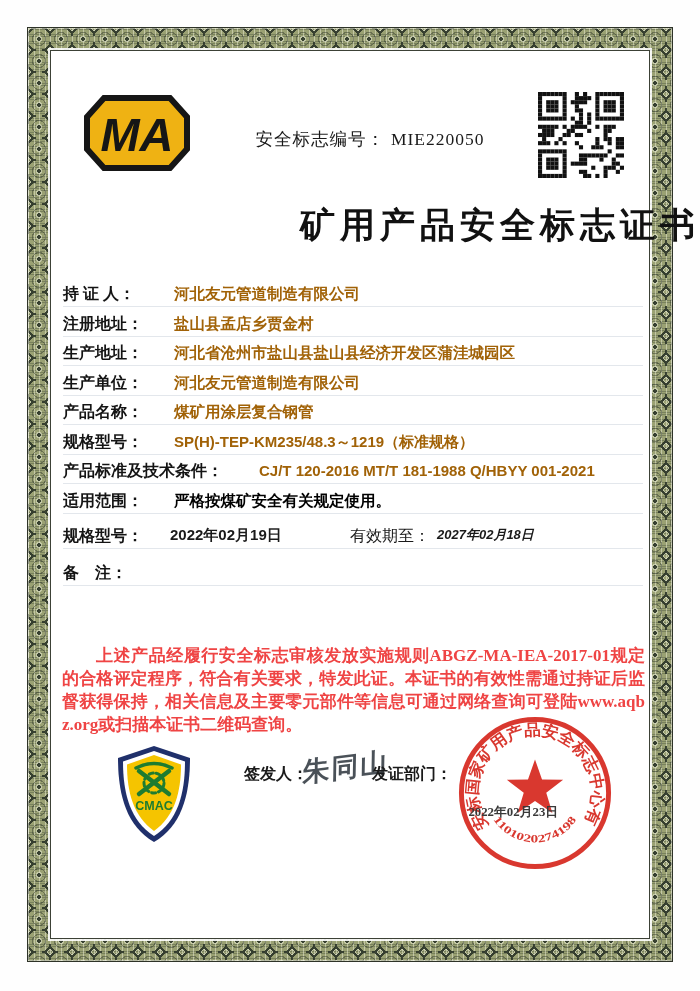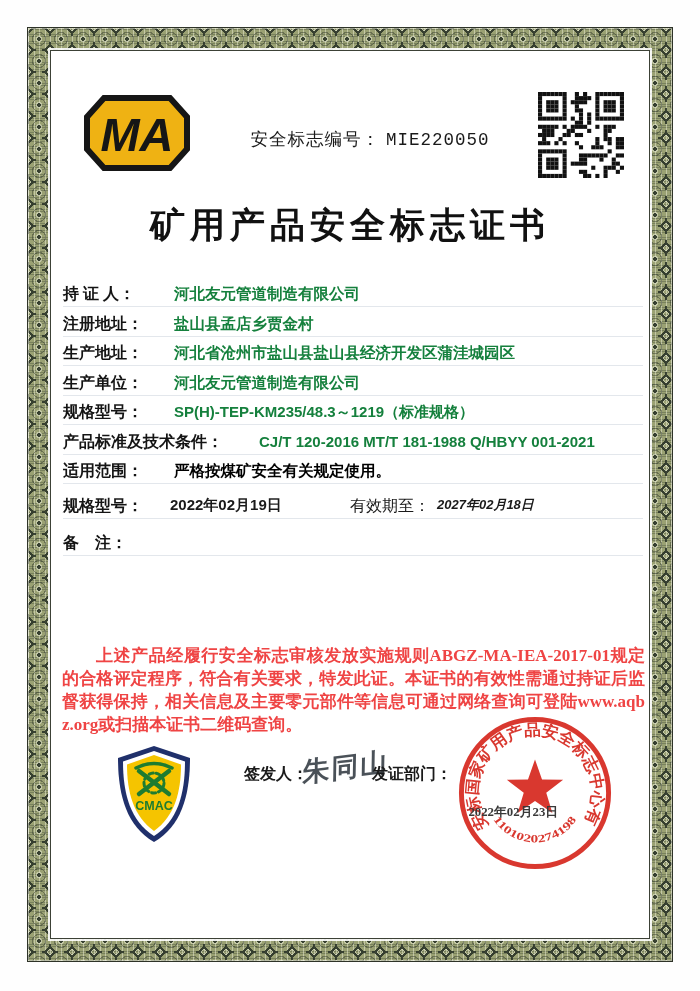--- a/index.html
+++ b/index.html
@@ -23,33 +23,33 @@
     position:absolute;left:50px;top:50px;right:50px;bottom:52px;
     background:#fff;border:1px solid #3c4136;
     box-shadow:0 0 0 2px rgba(255,255,255,.9);
   }
   .content{position:absolute;inset:0;}
 
   
   .ma-logo{position:absolute;left:84px;top:94px;width:106px;height:78px;}
   .cert-no-line{position:absolute;left:110px;right:70px;top:127px;text-align:center;
     font-size:17.5px;letter-spacing:1px;}
-  .cert-no-line .num{font-family:Liberation Mono, monospace;margin-left:6px;}
+  .cert-no-line .num{font-family:Liberation Serif, serif;margin-left:6px;}
   .qr{position:absolute;left:538px;top:92px;width:86px;height:86px;}
 
   
-  .title{position:absolute;left:0;right:0;top:202px;text-align:center;
+  .title{position:absolute;left:0;right:0;top:202px;text-align:right;
     font-size:35px;font-weight:900;letter-spacing:5px;color:#111;}
 
   
   .rows{position:absolute;left:63px;right:57px;top:284px;}
   .row{position:relative;height:22px;margin-bottom:6.5px;border-bottom:1px solid #e3e7ec;
     font-size:16px;white-space:nowrap;}
   .row .lbl{display:inline-block;min-width:107px;font-weight:700;color:#141414;}
-  .row .val{font-weight:700;color:#15803d;font-size:15.5px;}
+  .row .val{font-weight:700;color:#a16207;font-size:15.5px;}
   .row.wide .lbl{min-width:0;}
   .row.wide .val{margin-left:32px;font-family:"Liberation Sans","DejaVu Sans",sans-serif;font-size:15px;}
   .row.model .val{font-family:"Liberation Sans","DejaVu Sans",sans-serif;font-size:15px;}
   .row.scope .val{font-weight:600;color:#000000;}
   .row.dates{margin-top:12px;}
   .row.dates .lbl2{position:absolute;left:287px;font-weight:400;}
   .row.dates .val1{position:absolute;left:107px;font-weight:700;font-family:"Liberation Sans","DejaVu Sans",sans-serif;font-size:15px;}
   .row.dates .val2{position:absolute;left:374px;font-weight:700;font-family:"Liberation Sans","DejaVu Sans",sans-serif;font-size:13px;font-style:italic;}
   .row.remark{margin-top:14px;}
 
@@ -307,20 +307,24 @@
       <span class="val">盐山县孟店乡贾金村</span>
     </div>
     <div class="row">
       <span class="lbl">生产地址：</span>
       <span class="val">河北省沧州市盐山县盐山县经济开发区蒲洼城园区</span>
     </div>
     <div class="row">
       <span class="lbl">生产单位：</span>
       <span class="val">河北友元管道制造有限公司</span>
     </div>
+    <div class="row">
+      <span class="lbl">产品名称：</span>
+      <span class="val">煤矿用涂层复合钢管</span>
+    </div>
     <div class="row model">
       <span class="lbl">规格型号：</span>
       <span class="val">SP(H)-TEP-KM235/48.3～1219（标准规格）</span>
     </div>
     <div class="row wide">
       <span class="lbl">产品标准及技术条件：</span>
       <span class="val">CJ/T 120-2016 MT/T 181-1988 Q/HBYY 001-2021</span>
     </div>
     <div class="row scope">
       <span class="lbl">适用范围：</span>

